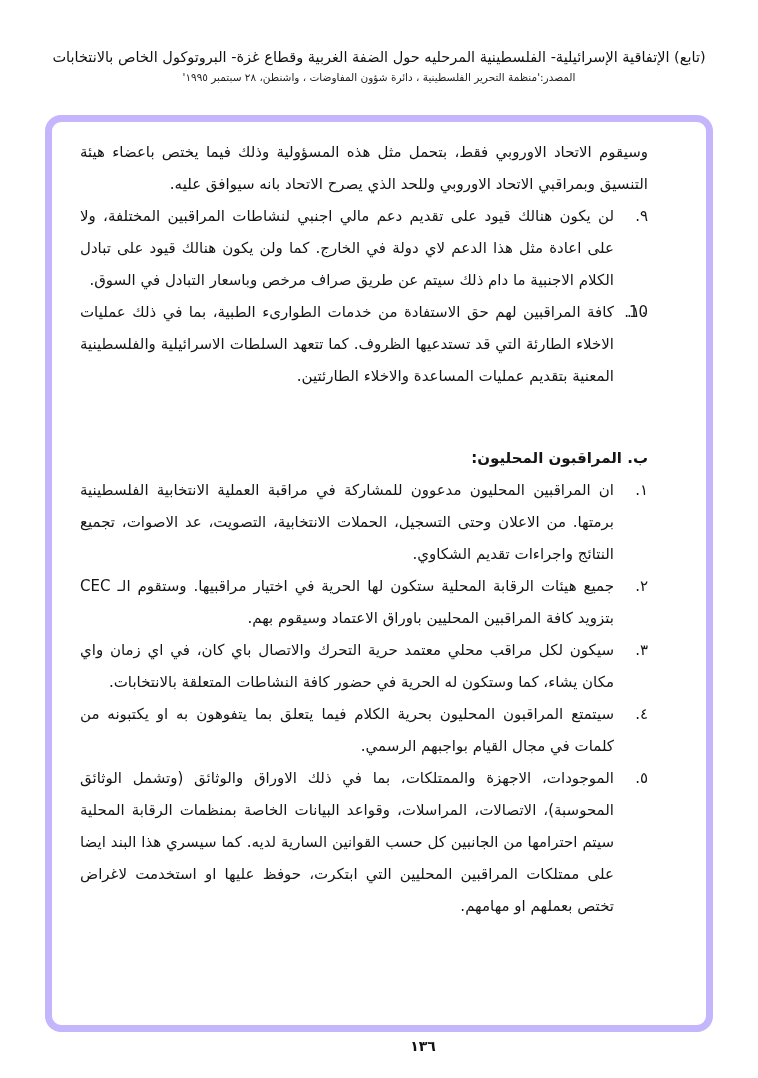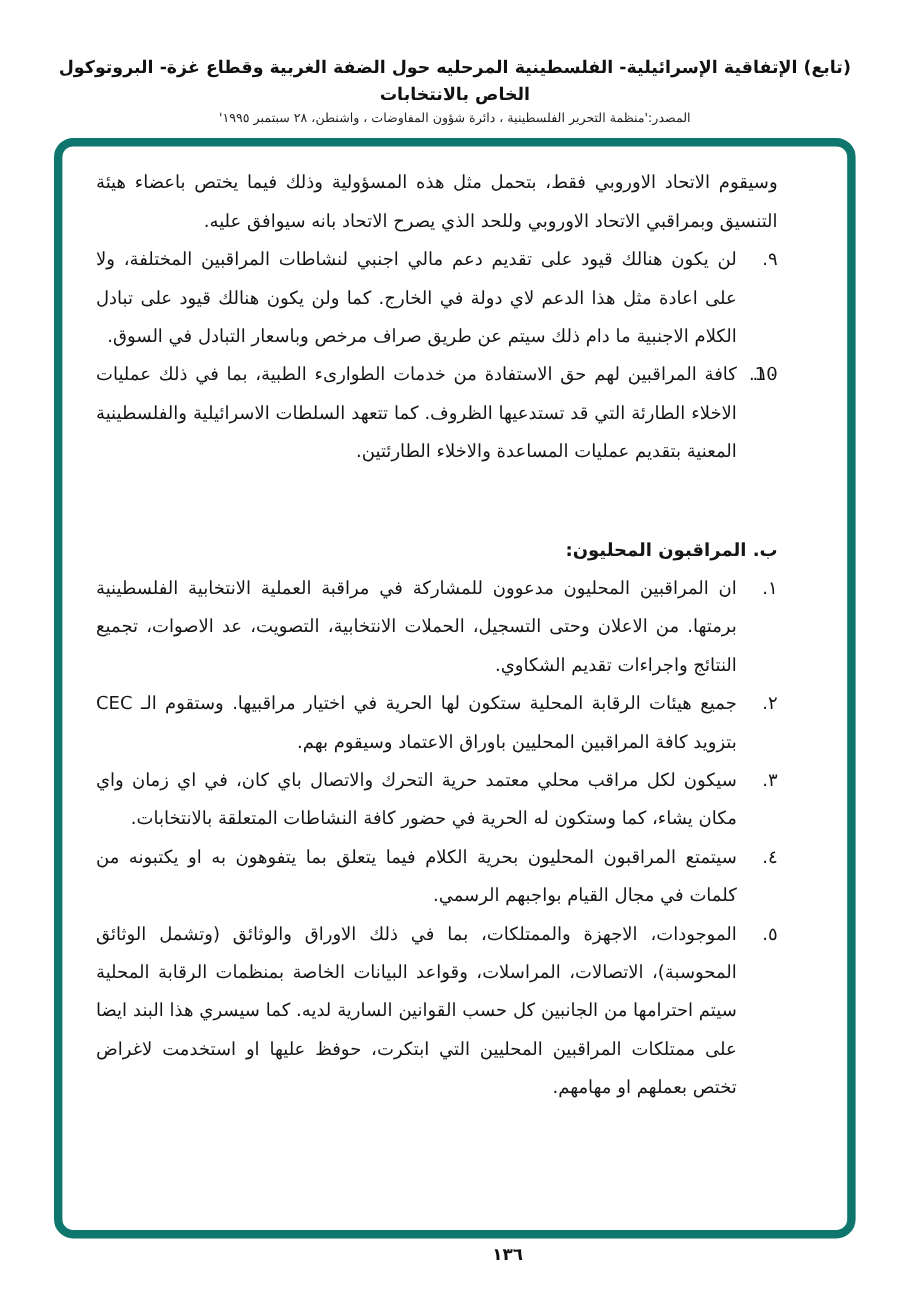--- a/index.html
+++ b/index.html
@@ -18,38 +18,38 @@
   .page-header {
     position: absolute;
     top: 46px;
     left: 0;
     width: 758px;
     text-align: center;
     direction: rtl;
   }
   .header-title {
     font-size: 14.5px;
-    font-weight: bold;
+    font-weight: normal;
     line-height: 22px;
     padding: 0 36px;
   }
   .header-source {
     font-size: 10.5px;
     font-weight: normal;
     margin-top: 3px;
     color: #222222;
   }
   .content-box {
     position: absolute;
     left: 45px;
     top: 115px;
     width: 668px;
     height: 917px;
     box-sizing: border-box;
-    border: 7px solid #0f766e;
+    border: 7px solid #c4b5fd;
     border-radius: 16px;
     background: #ffffff;
   }
   .content-inner {
     direction: rtl;
     text-align: justify;
     padding: 14px 58px 0 28px;
     font-size: 15px;
     line-height: 32px;
     color: #151515;

